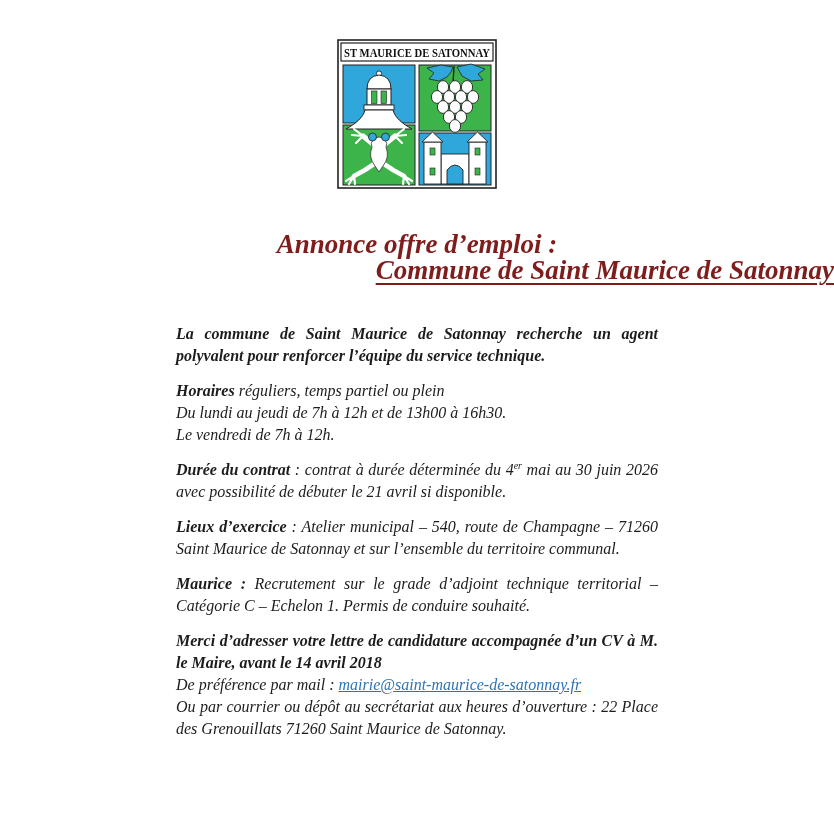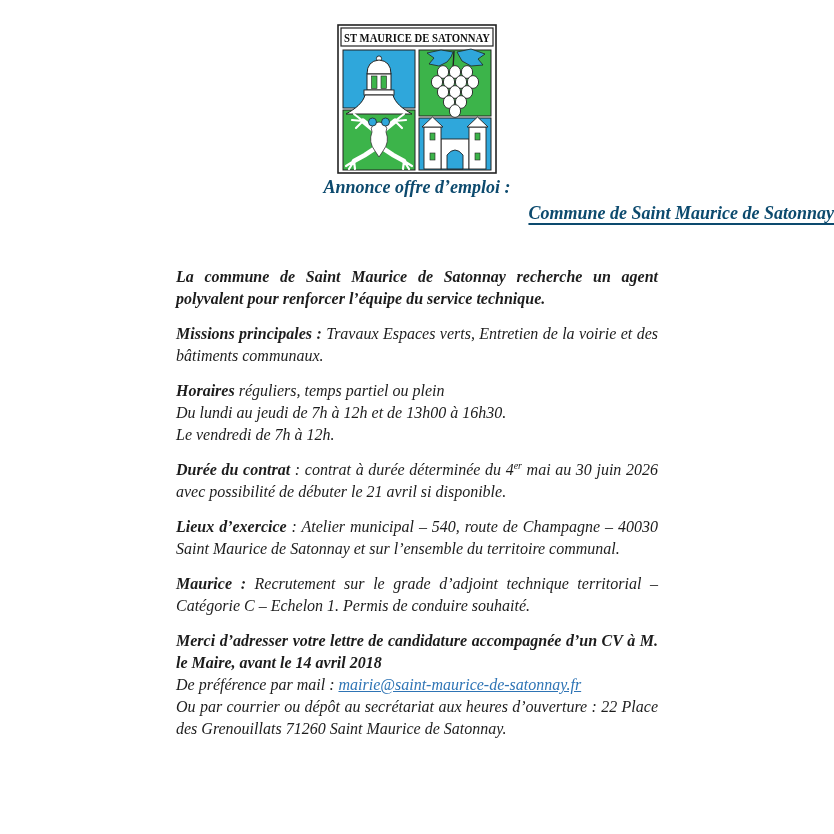--- a/index.html
+++ b/index.html
@@ -4,31 +4,32 @@
 <style>
   html,body{margin:0;padding:0;background:#fff;}
   .page{
     position:relative;
     width:834px;height:834px;
     background:#fff;
     overflow:hidden;
     font-family:"Liberation Serif","DejaVu Serif",serif;
     color:#1c1c1c;
   }
-  .logo-wrap{width:160px;margin:24px auto 0;}
+  .logo-wrap{width:160px;margin:39px auto 0;}
   .logo-wrap svg{display:block;}
   .q-blue{fill:var(--blue,#2fa7db);}
   .q-green{fill:var(--green,#3cb44a);}
   .title-block{
+    margin-top:42px;
     text-align:center;
     font-style:italic;
     font-weight:bold;
-    font-size:18px;
+    font-size:27px;
     line-height:26px;
-    color:#0c4a6e;
+    color:#7f1d1d;
   }
   .title-line2{
     text-decoration:underline;
     text-decoration-thickness:2px;
     text-underline-offset:4px;
     text-align:right;
   }
   .content{
     width:482px;
     margin:40px auto 0;
@@ -129,41 +130,37 @@
 
   <div class="title-block">
     <div>Annonce offre d’emploi :</div>
     <div class="title-line2">Commune de Saint Maurice de Satonnay</div>
   </div>
 
   <div class="content">
 
     <p class="j bold">La commune de Saint Maurice de Satonnay recherche un agent polyvalent pour renforcer l’équipe du service technique.</p>
 
-    <p class="j">
-      <b>Missions principales :</b>
-      <span>Travaux Espaces verts, Entretien de la voirie et des bâtiments communaux.</span>
-    </p>
 
     <p>
       <b>Horaires</b>
       <span>réguliers, temps partiel ou plein</span><br>
       <span>Du lundi au jeudi de 7h à 12h et de 13h00 à 16h30.</span><br>
       <span>Le vendredi de 7h à 12h.</span>
     </p>
 
     <p class="j">
       <b>Durée du contrat</b>
       <span>: contrat à durée déterminée du 4</span><sup>er</sup>
       <span>mai au 30 juin 2026 avec possibilité de débuter le 21 avril si disponible.</span>
     </p>
 
     <p class="j">
       <b>Lieux d’exercice</b>
-      <span>: Atelier municipal – 540, route de Champagne – 40030 Saint Maurice de Satonnay et sur l’ensemble du territoire communal.</span>
+      <span>: Atelier municipal – 540, route de Champagne – 71260 Saint Maurice de Satonnay et sur l’ensemble du territoire communal.</span>
     </p>
 
     <p class="j">
       <b>Maurice :</b>
       <span>Recrutement sur le grade d’adjoint technique territorial – Catégorie C – Echelon 1.  Permis de conduire souhaité.</span>
     </p>
 
     <p class="j">
       <b>Merci d’adresser votre lettre de candidature accompagnée d’un CV à M. le Maire, avant le 14 avril 2018</b><br>
       <span>De préférence par mail :</span>

